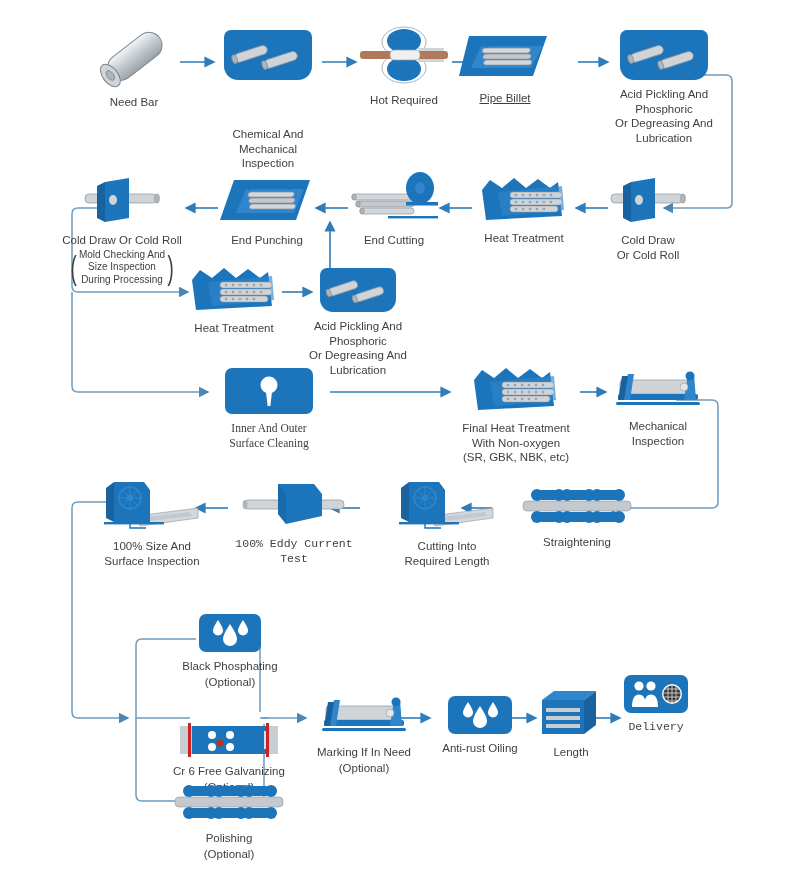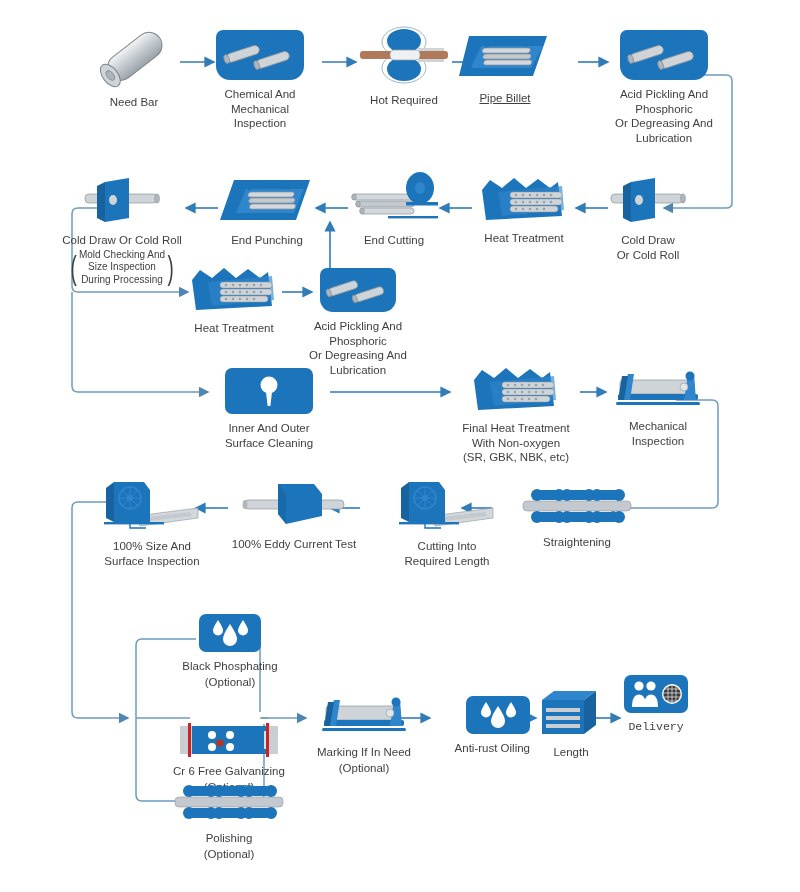--- a/index.html
+++ b/index.html
@@ -102,21 +102,21 @@
         <g transform="rotate(-38 46 31)">
           <rect x="16" y="18" width="62" height="26" rx="13" fill="url(#gmet)" stroke="#7c858c" stroke-width="1"></rect>
           <ellipse cx="16" cy="31" rx="7.5" ry="13" fill="#cfd4d8" stroke="#7c858c" stroke-width="1"></ellipse>
           <ellipse cx="16" cy="31" rx="3.2" ry="5.6" fill="#aeb5bb" stroke="#7c858c" stroke-width=".8"></ellipse>
         </g>
       </svg>
     </div>
     <div class="cap">Need Bar</div>
   </div>
 
-  <div class="node" style="left:206px;top:30px;width:108px;">
+  <div class="node" style="left:214px;top:30px;width:108px;gap:40px;">
     <div class="icon tile" style="width:88px;height:50px;border-radius:7px 7px 14px 14px;">
       <svg width="88" height="50" viewBox="0 0 88 50">
         <g stroke="#8e959b" stroke-width=".8">
           <g transform="rotate(-18 28 24)">
             <rect x="10" y="19" width="34" height="9" rx="4.5" fill="#cfd4d8"></rect>
             <ellipse cx="10" cy="23.5" rx="2.6" ry="4.5" fill="#aeb5bb"></ellipse>
           </g>
           <g transform="rotate(-18 58 30)">
             <rect x="40" y="25" width="34" height="9" rx="4.5" fill="#cfd4d8"></rect>
             <ellipse cx="40" cy="29.5" rx="2.6" ry="4.5" fill="#aeb5bb"></ellipse>
@@ -337,21 +337,21 @@
           </g>
         </g>
       </svg>
     </div>
     <div class="cap">Acid Pickling And
 Phosphoric
 Or Degreasing And
 Lubrication</div>
   </div>
 
-  <div class="node" style="left:208px;top:368px;width:122px;">
+  <div class="node" style="left:208px;top:368px;width:122px;font-family:Liberation Serif, serif;">
     <div class="icon tile" style="width:88px;height:46px;">
       <svg width="88" height="46" viewBox="0 0 88 46">
         <circle cx="44" cy="17" r="8.5" fill="#ffffff"></circle>
         <path d="M41,24 L47,24 L45.4,38 L42.6,38 Z" fill="#ffffff"></path>
       </svg>
     </div>
     <div class="cap">Inner And Outer
 Surface Cleaning</div>
   </div>
 
@@ -424,21 +424,21 @@
             <line x1="38" y1="12" x2="22" y2="28"></line>
         </g>
         <rect x="4" y="44" width="60" height="2.4" fill="#1c74bb"></rect>
         <path d="M30,44 L30,50 L46,50" fill="none" stroke="#1c74bb" stroke-width="1.4"></path>
       </svg>
     </div>
     <div class="cap">100% Size And
 Surface Inspection</div>
   </div>
 
-  <div class="node" style="left:228px;top:480px;width:132px;">
+  <div class="node" style="left:228px;top:480px;width:132px;font-family:Liberation Mono, monospace;">
     <div class="icon" style="width:112px;height:50px;">
       <svg width="112" height="50" viewBox="0 0 112 50">
         <rect x="6" y="20" width="100" height="9" rx="4" fill="#cfd4d8" stroke="#8e959b" stroke-width=".7"></rect>
         <ellipse cx="7" cy="24.5" rx="2.4" ry="4.5" fill="#aeb5bb"></ellipse>
         <path d="M40,4 L76,4 L84,14 L84,36 L48,44 L40,34 Z" fill="#1c74bb"></path>
         <path d="M40,4 L40,34 L48,44 L48,14 Z" fill="#18639f" opacity=".55"></path>
       </svg>
     </div>
     <div class="cap">100% Eddy Current Test</div>
   </div>
@@ -592,21 +592,21 @@
         <path d="M74,32 L78,6 L84,6 L86,32 Z" fill="#2f86cc"></path>
         <circle cx="80" cy="8" r="4.5" fill="#1c74bb"></circle>
         <circle cx="74" cy="19" r="4" fill="#e3e6e8" stroke="#8e959b" stroke-width=".6"></circle>
         <rect x="6" y="34" width="84" height="3" rx="1.5" fill="#1c74bb"></rect>
       </svg>
     </div>
     <div class="cap">Marking If In Need</div>
     <div class="cap" style="margin-top:1px;">(Optional)</div>
   </div>
 
-  <div class="node" style="left:430px;top:696px;width:100px;align-items:flex-end;">
+  <div class="node" style="left:430px;top:696px;width:100px;">
     <div class="icon tile" style="width:64px;height:38px;">
       <svg width="64" height="38" viewBox="0 0 64 38">
         <path d="M32,10 C32,10 25,20 25,25 a7,7 0 0 0 14,0 C39,20 32,10 32,10 Z" fill="#ffffff"></path>
         <path d="M20,6 C20,6 15,13 15,16.5 a5,5 0 0 0 10,0 C25,13 20,6 20,6 Z" fill="#ffffff"></path>
         <path d="M45,6 C45,6 40,13 40,16.5 a5,5 0 0 0 10,0 C50,13 45,6 45,6 Z" fill="#ffffff"></path>
       </svg>
     </div>
     <div class="cap">Anti-rust Oiling</div>
   </div>
 

